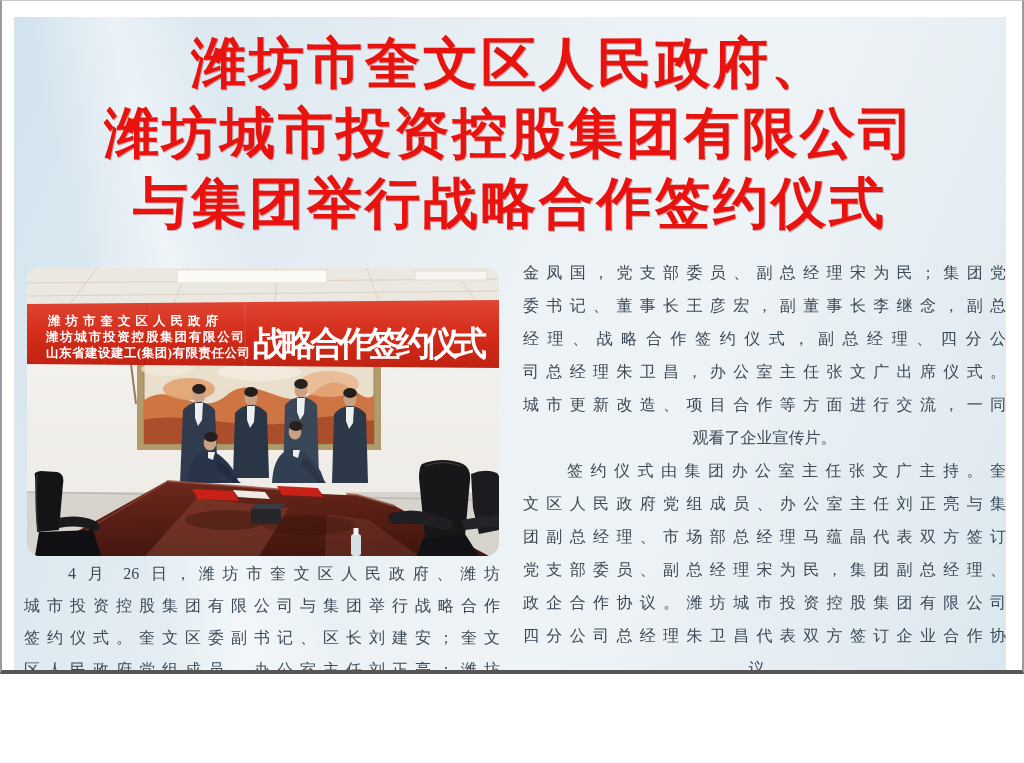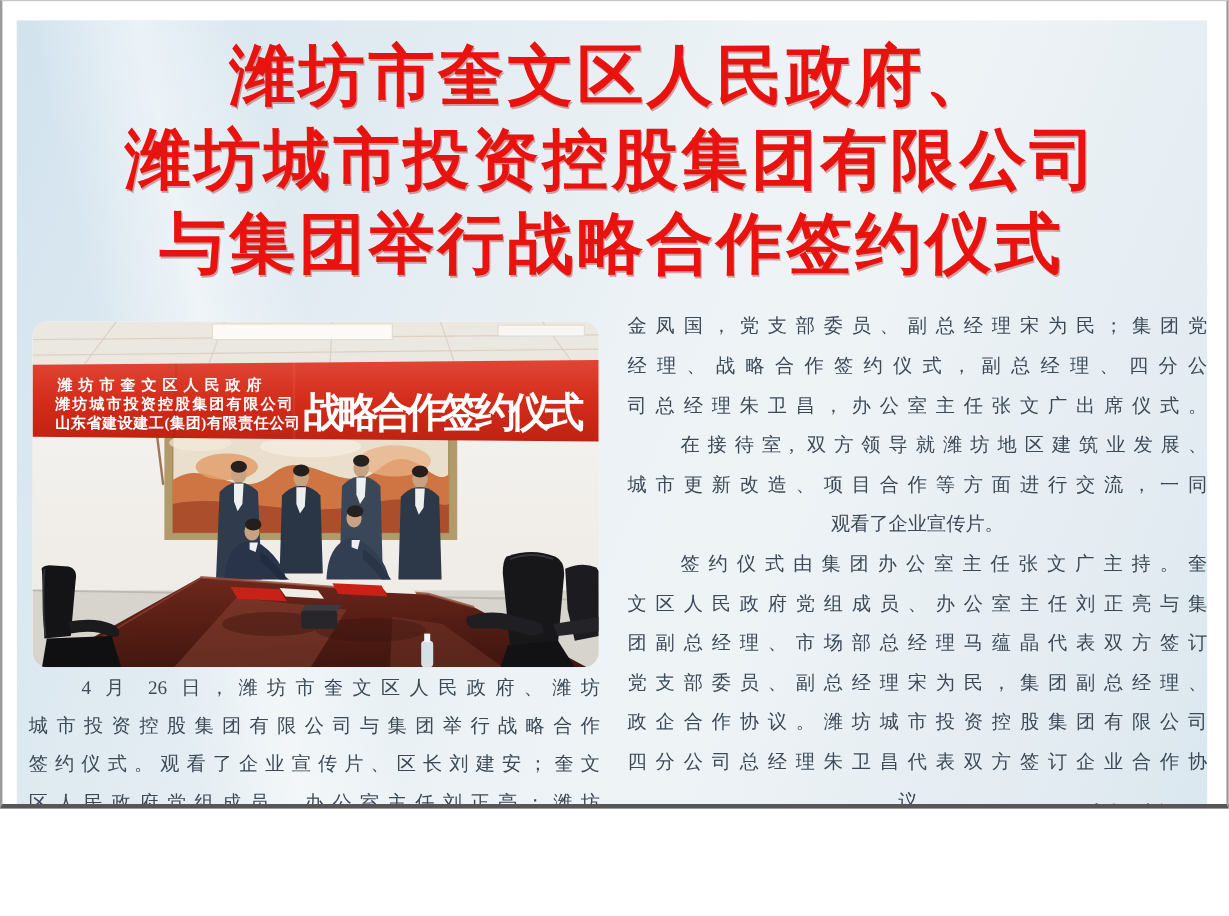--- a/index.html
+++ b/index.html
@@ -193,29 +193,29 @@
         <g>
           <path d="M444,206 Q458,200 470,205 L472,208 L472,262 L452,266 L446,240 Z" fill="#1c1c20"></path>
           <polygon points="434,252 472,246 472,258 438,262" fill="#242428"></polygon>
         </g>
       </svg>
     </div>
 
     <div class="col col-left">
       <div class="aline jline ind">4 月 26 日，潍坊市奎文区人民政府、潍坊</div>
       <div class="aline jline">城市投资控股集团有限公司与集团举行战略合作</div>
-      <div class="aline jline">签约仪式。观看了企业宣传片、区长刘建安；奎文</div>
+      <div class="aline jline">签约仪式。奎文区委副书记、区长刘建安；奎文</div>
       <div class="aline jline">区人民政府党组成员、办公室主任刘正亮；潍坊</div>
     </div>
 
     <div class="col col-right">
       <div class="aline jline">金凤国，党支部委员、副总经理宋为民；集团党</div>
+      <div class="aline jline">委书记、董事长王彦宏，副董事长李继念，副总</div>
       <div class="aline jline">经理、战略合作签约仪式，副总经理、四分公</div>
       <div class="aline jline">司总经理朱卫昌，办公室主任张文广出席仪式。</div>
-      <div class="aline jline ind">在接待室, 双方领导就潍坊地区建筑业发展、</div>
       <div class="aline jline">城市更新改造、项目合作等方面进行交流，一同</div>
       <div class="aline eline">观看了企业宣传片。</div>
       <div class="aline jline ind">签约仪式由集团办公室主任张文广主持。奎</div>
       <div class="aline jline">文区人民政府党组成员、办公室主任刘正亮与集</div>
       <div class="aline jline">团副总经理、市场部总经理马蕴晶代表双方签订</div>
       <div class="aline jline">党支部委员、副总经理宋为民，集团副总经理、</div>
       <div class="aline jline">政企合作协议。潍坊城市投资控股集团有限公司</div>
       <div class="aline jline">四分公司总经理朱卫昌代表双方签订企业合作协</div>
       <div class="aline eline">议。</div>
       <div class="byline">（本报编辑）</div>

